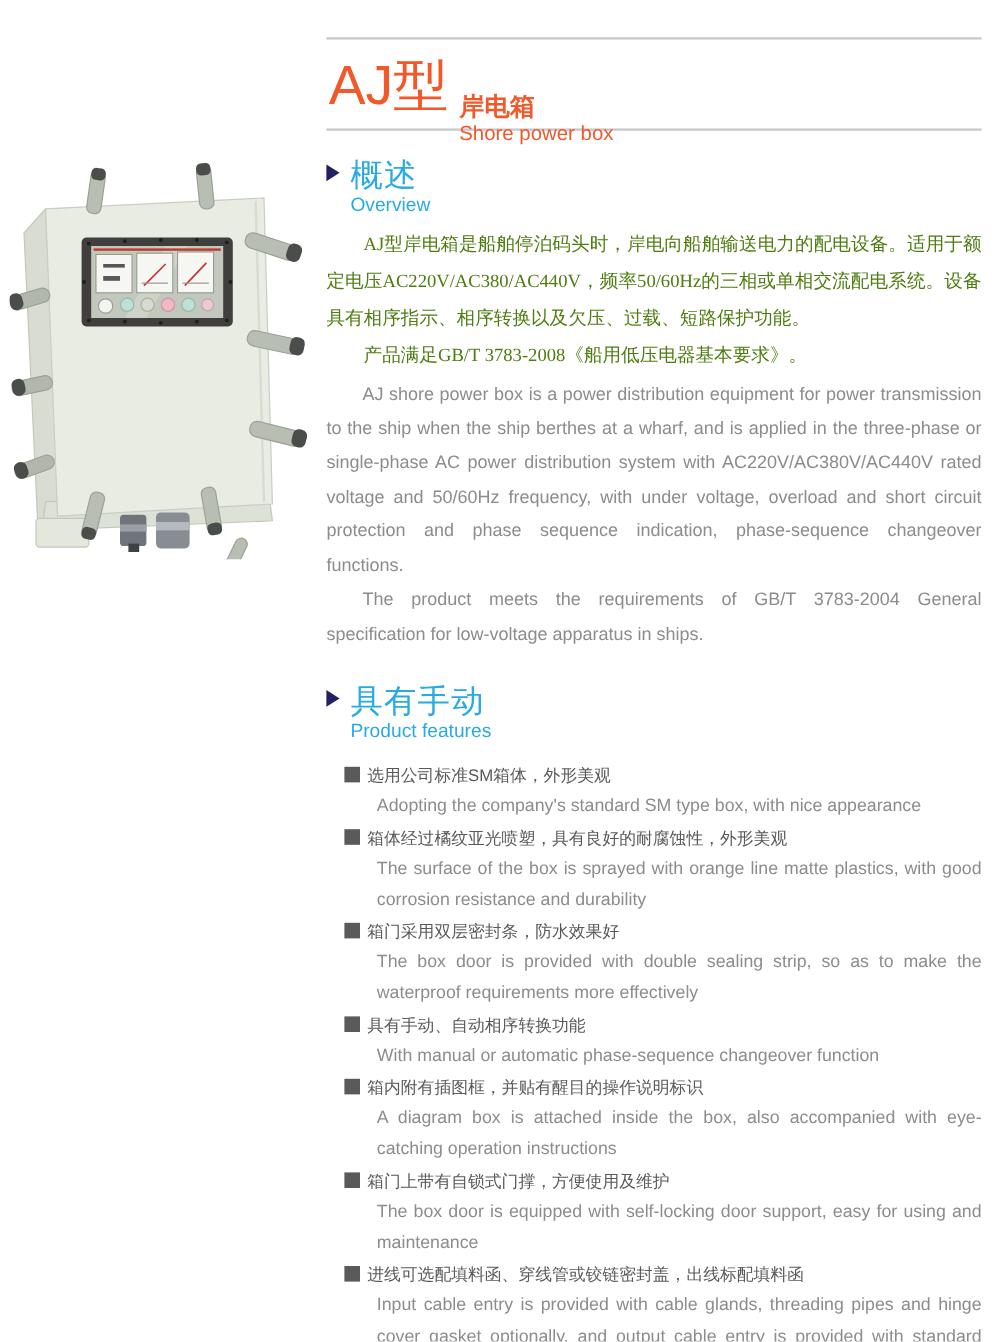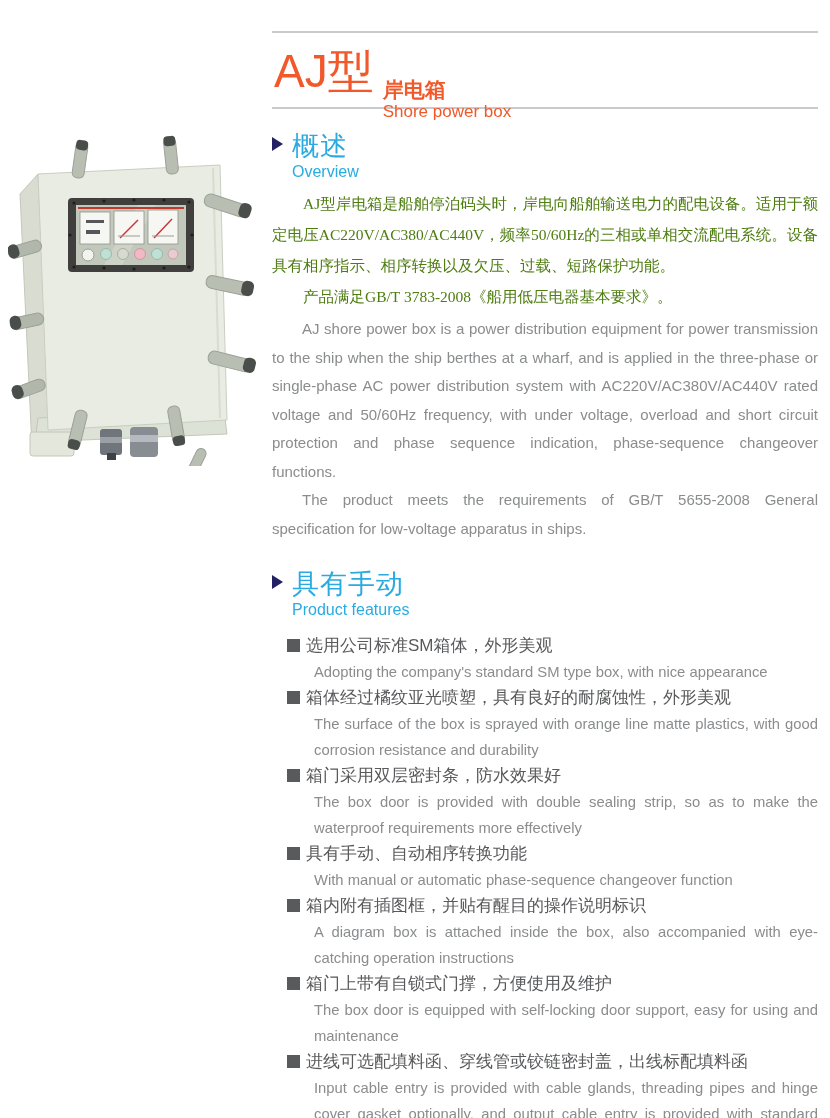--- a/index.html
+++ b/index.html
@@ -49,21 +49,21 @@
   }
   .cn-para.second{margin-top:0;}
   .en-para{
     color:#8a8c8e;font-size:15px;line-height:28.5px;
     text-indent:2em;margin:3px 0 0 0;text-align:justify;
   }
   .en-para.second{margin-top:0;}
   
   .feat-list{margin-top:13px;padding-left:15px;}
   .feat-cn{
-    color:#58595b;font-size:17px;line-height:26px;text-align:left;
+    color:#58595b;font-size:14px;line-height:26px;text-align:left;
   }
   .bullet{
     display:inline-block;width:13px;height:13px;background:#595a5c;
     margin-right:6px;vertical-align:-1px;
   }
   .feat-en{
     color:#8a8c8e;font-size:14.8px;line-height:26px;
     margin-left:27px;text-align:justify;
   }
 </style>
@@ -193,21 +193,21 @@
 
   <div class="section-head">
     <span class="tri"></span>
     <div class="sec-cn">概述</div>
     <div class="sec-en">Overview</div>
   </div>
 
   <p class="cn-para">AJ型岸电箱是船舶停泊码头时，岸电向船舶输送电力的配电设备。适用于额定电压AC220V/AC380/AC440V，频率50/60Hz的三相或单相交流配电系统。设备具有相序指示、相序转换以及欠压、过载、短路保护功能。</p>
   <p class="cn-para second">产品满足GB/T 3783-2008《船用低压电器基本要求》。</p>
   <p class="en-para">AJ shore power box is a power distribution equipment for power transmission to the ship when the ship berthes at a wharf, and is applied in the three-phase or single-phase AC power distribution system with AC220V/AC380V/AC440V rated voltage and 50/60Hz frequency, with under voltage, overload and short circuit protection and phase sequence indication, phase-sequence changeover functions.</p>
-  <p class="en-para second">The product meets the requirements of GB/T 5655-2008 General specification for low-voltage apparatus in ships.</p>
+  <p class="en-para second">The product meets the requirements of GB/T 3783-2004 General specification for low-voltage apparatus in ships.</p>
 
   <div class="section-head" style="margin-top:26px;">
     <span class="tri"></span>
     <div class="sec-cn">具有手动</div>
     <div class="sec-en">Product features</div>
   </div>
 
   <div class="feat-list">
 
     <div>

